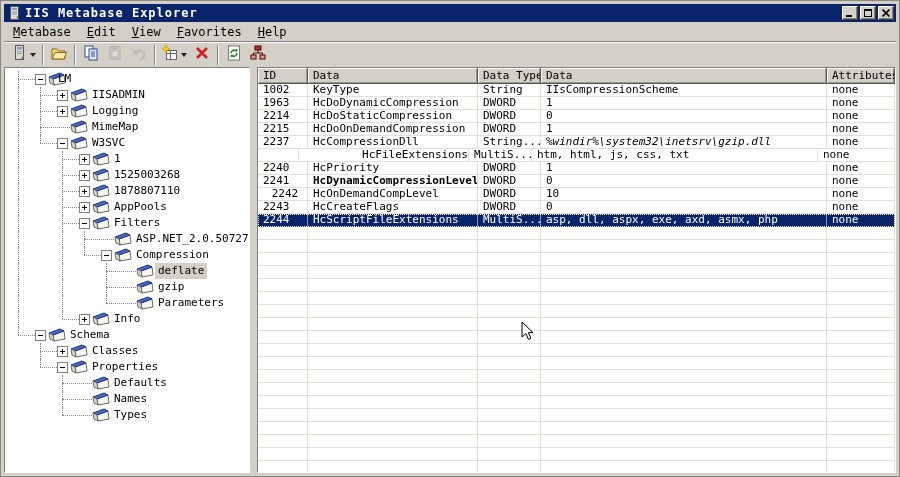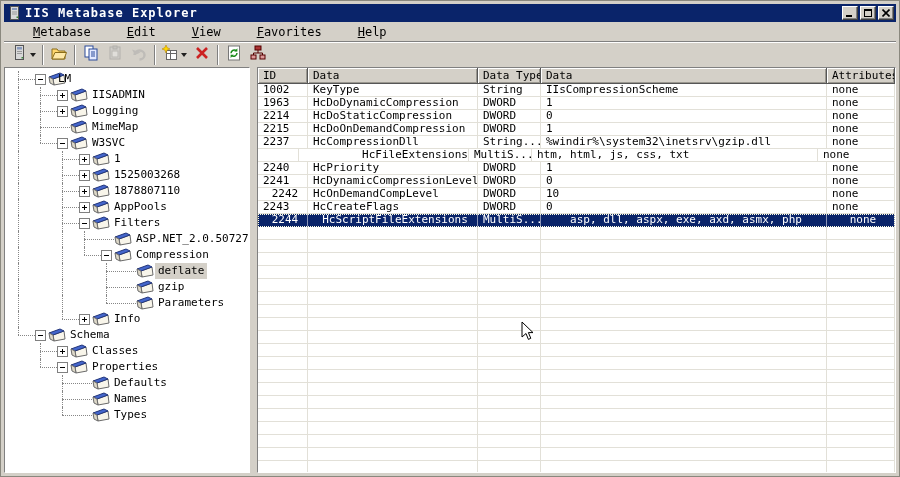--- a/index.html
+++ b/index.html
@@ -26,21 +26,21 @@
     width:16px;height:14px;background:var(--chrome);position:relative;padding:0;
     border:1px solid;border-color:#fff #404040 #404040 #fff;
     box-shadow:inset -1px -1px 0 #808080;cursor:default;
   }
   .wbtn svg{position:absolute;left:3px;top:2px;}
   
   .menubar{
     position:absolute;left:3px;top:22px;right:3px;height:18px;
     display:flex;align-items:center;font-size:12px;padding-left:1px;
   }
-  .menu-item{padding:1px 8px;white-space:nowrap;margin-left:20px;}
+  .menu-item{padding:1px 8px;white-space:nowrap;}
   
   .toolbar{
     position:absolute;left:3px;top:40px;right:3px;height:26px;
     border-top:1px solid #808080;box-shadow:inset 0 1px 0 #fff;
     display:flex;align-items:center;padding-left:4px;
   }
   .tb-btn{
     height:22px;min-width:24px;background:transparent;border:1px solid transparent;
     display:flex;align-items:center;justify-content:center;gap:3px;padding:0 2px;
   }
@@ -83,21 +83,21 @@
     white-space:nowrap;overflow:hidden;
   }
   .hcell:last-child{flex:1;}
   .lrow{display:flex;height:13px;}
   .lcell{
     flex:none;font-size:11px;line-height:12px;padding-left:5px;white-space:nowrap;overflow:hidden;
     border-right:1px solid var(--grid);border-bottom:1px solid var(--grid);color:#000;
   }
   .lcell:last-child{flex:1;}
   .lrow.selected .lcell{background:var(--title);color:#fff;border-right-color:#8a94b8;border-bottom-color:var(--title);}
-  .lrow.selected{outline:1px dotted #ffffe0;outline-offset:-1px;text-align:center;}
+  .lrow.selected{outline:1px dotted #ffffe0;outline-offset:-1px;}
   
   .cursor{position:absolute;left:520px;top:320px;pointer-events:none;}
 </style>
 </head>
 <body>
 
 <div class="window">
 
   <div class="titlebar">
     <span class="app-ic">
@@ -544,40 +544,40 @@
             <div class="lcell" style="width: 50px;">2215</div>
             <div class="lcell" style="width: 170px;">HcDoOnDemandCompression</div>
             <div class="lcell" style="width: 63px;">DWORD</div>
             <div class="lcell" style="width: 286px;">1</div>
             <div class="lcell">none</div>
           </div>
           <div class="lrow">
             <div class="lcell" style="width: 50px;">2237</div>
             <div class="lcell" style="width: 170px;">HcCompressionDll</div>
             <div class="lcell" style="width: 63px;">String...</div>
-            <div class="lcell" style="width: 286px;">%windir%\system32\inetsrv\gzip.dll</div>
+            <div class="lcell" style="width: 286px; font-style: italic;">%windir%\system32\inetsrv\gzip.dll</div>
             <div class="lcell">none</div>
           </div>
           <div class="lrow">
             <div class="lcell" style="width: 30px; padding-left: 40px;">2238</div>
             <div class="lcell" style="width: 170px; text-align: right;">HcFileExtensions</div>
             <div class="lcell" style="width: 63px;">MultiS...</div>
             <div class="lcell" style="width: 286px;">htm, html, js, css, txt</div>
             <div class="lcell">none</div>
           </div>
           <div class="lrow">
             <div class="lcell" style="width: 50px;">2240</div>
             <div class="lcell" style="width: 170px;">HcPriority</div>
             <div class="lcell" style="width: 63px;">DWORD</div>
             <div class="lcell" style="width: 286px;">1</div>
             <div class="lcell">none</div>
           </div>
           <div class="lrow">
             <div class="lcell" style="width: 50px;">2241</div>
-            <div class="lcell" style="width: 170px;">HcDynamicCompressionLevel</div>
+            <div class="lcell" style="width: 170px; font-weight: bold;">HcDynamicCompressionLevel</div>
             <div class="lcell" style="width: 63px;">DWORD</div>
             <div class="lcell" style="width: 286px;">0</div>
             <div class="lcell">none</div>
           </div>
           <div class="lrow">
             <div class="lcell" style="width: 50px; text-align: center;">2242</div>
             <div class="lcell" style="width: 170px;">HcOnDemandCompLevel</div>
             <div class="lcell" style="width: 63px;">DWORD</div>
             <div class="lcell" style="width: 286px;">10</div>
             <div class="lcell">none</div>

